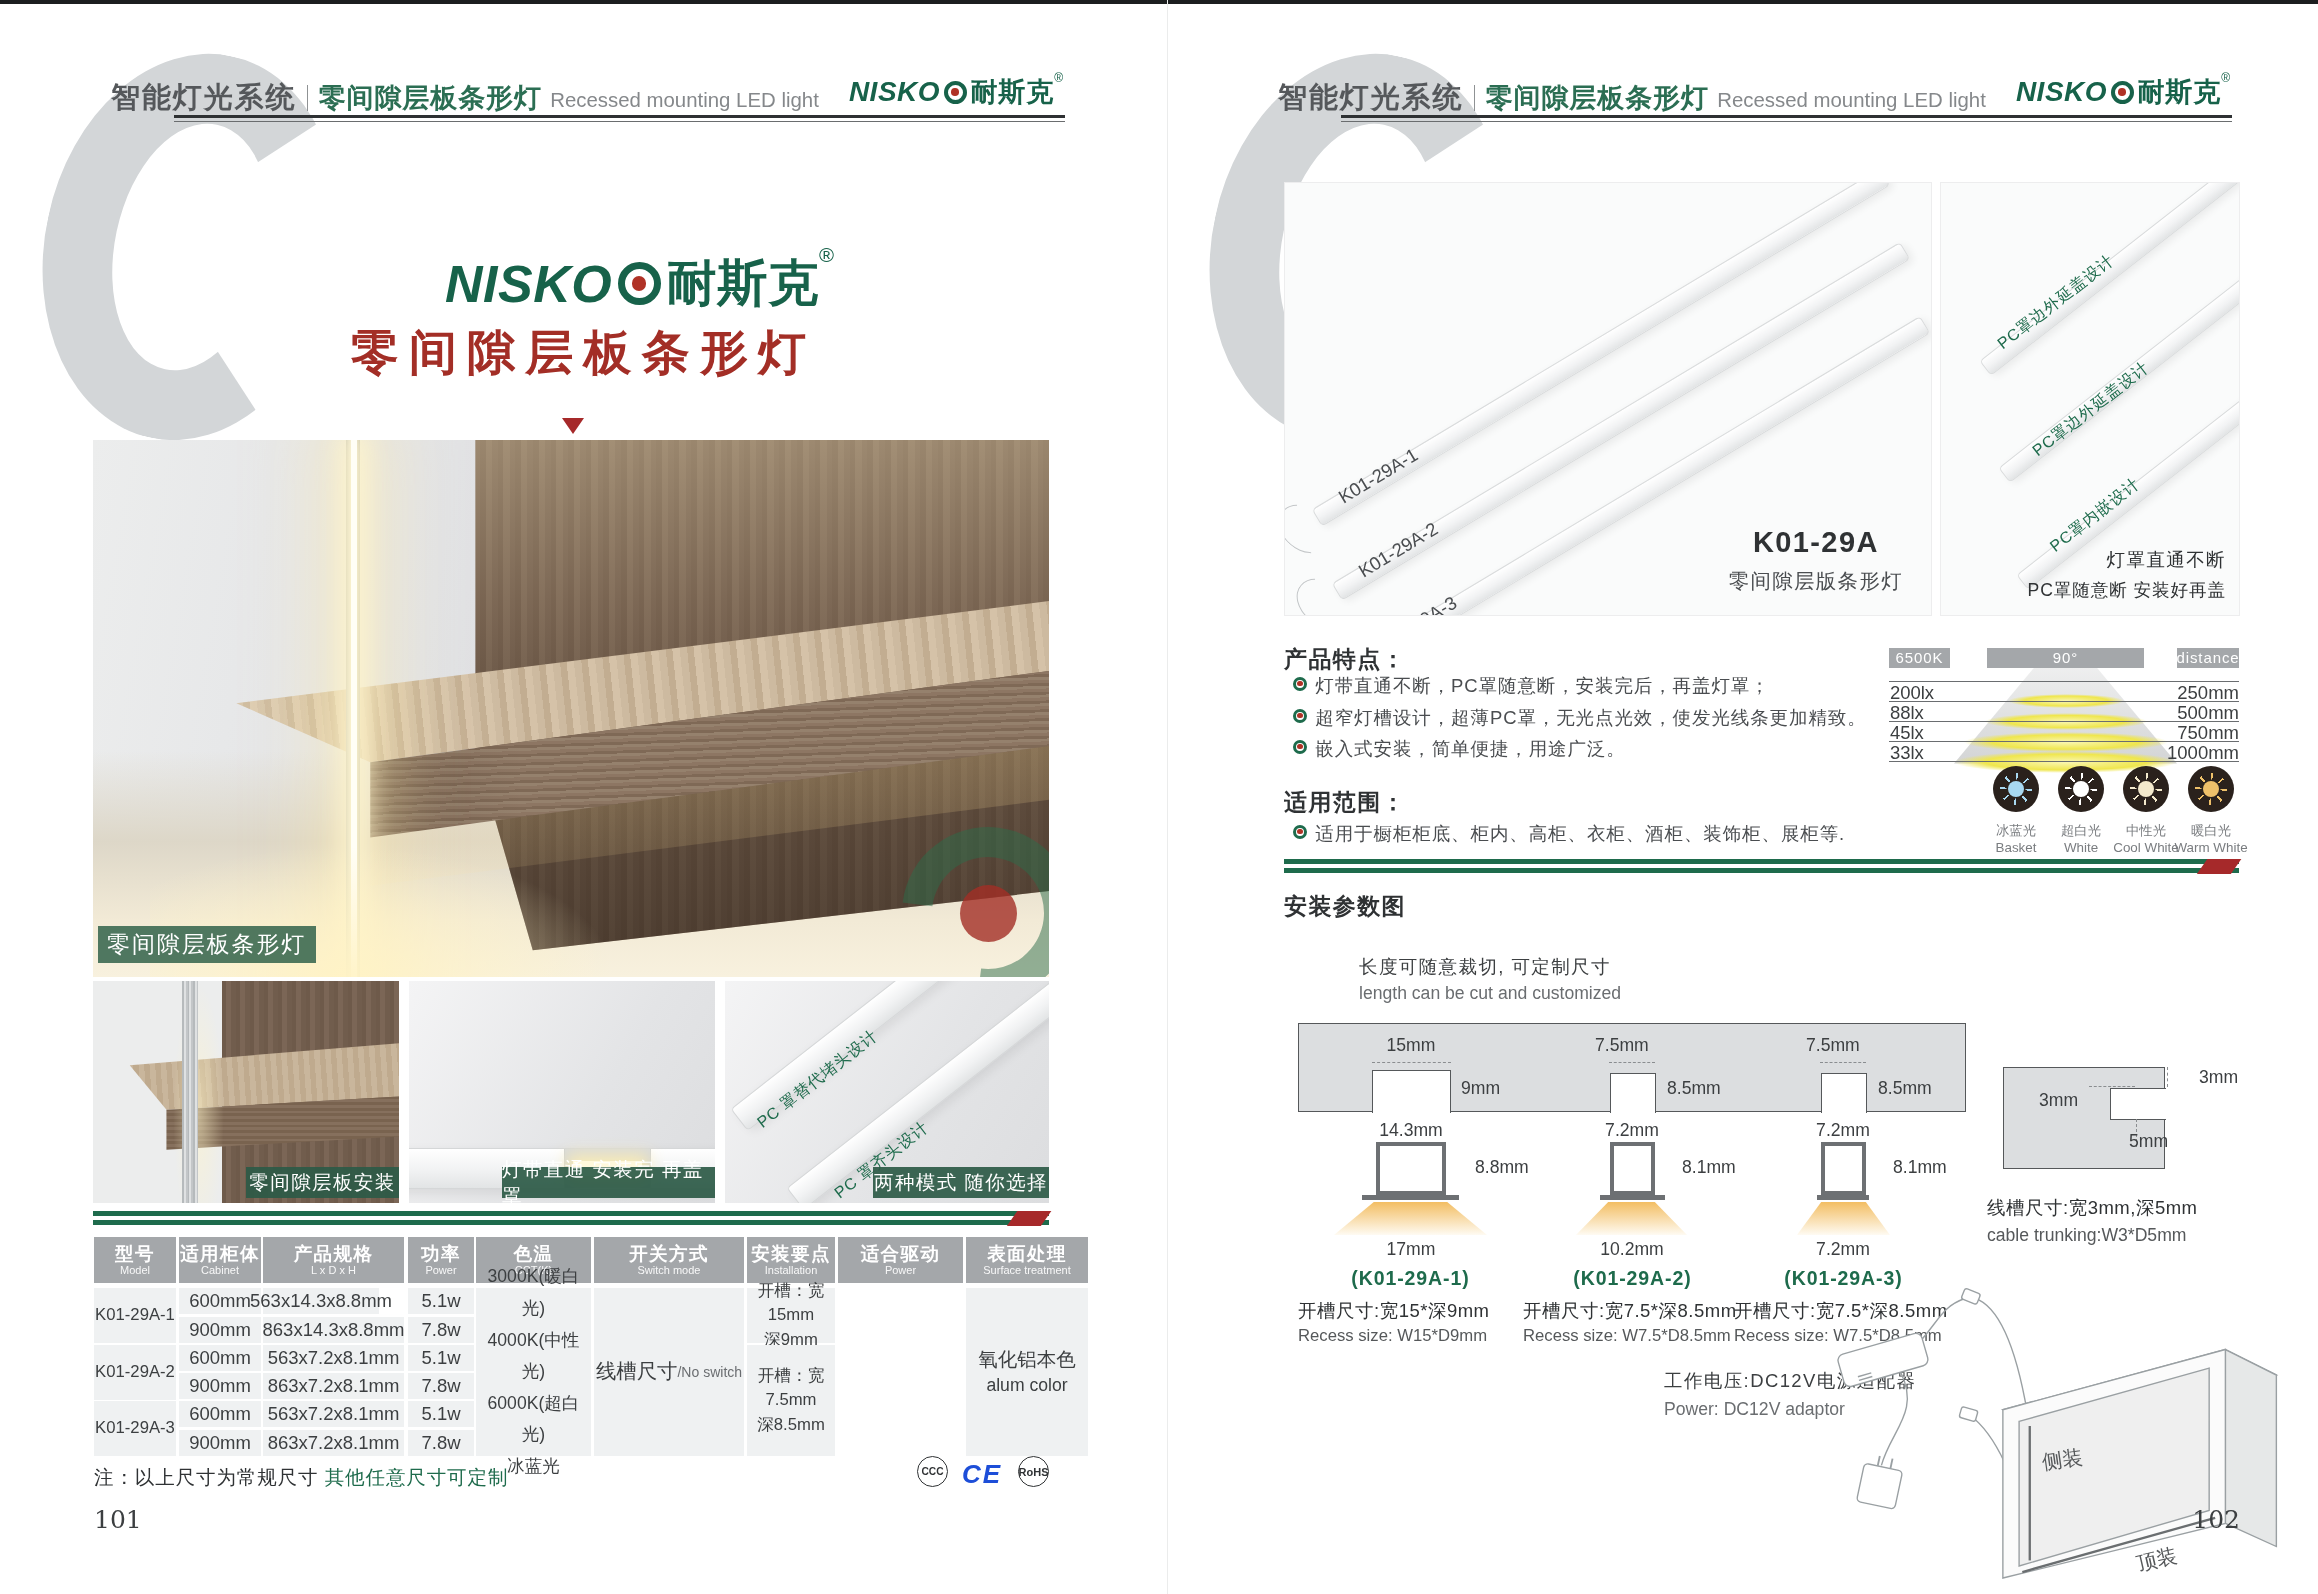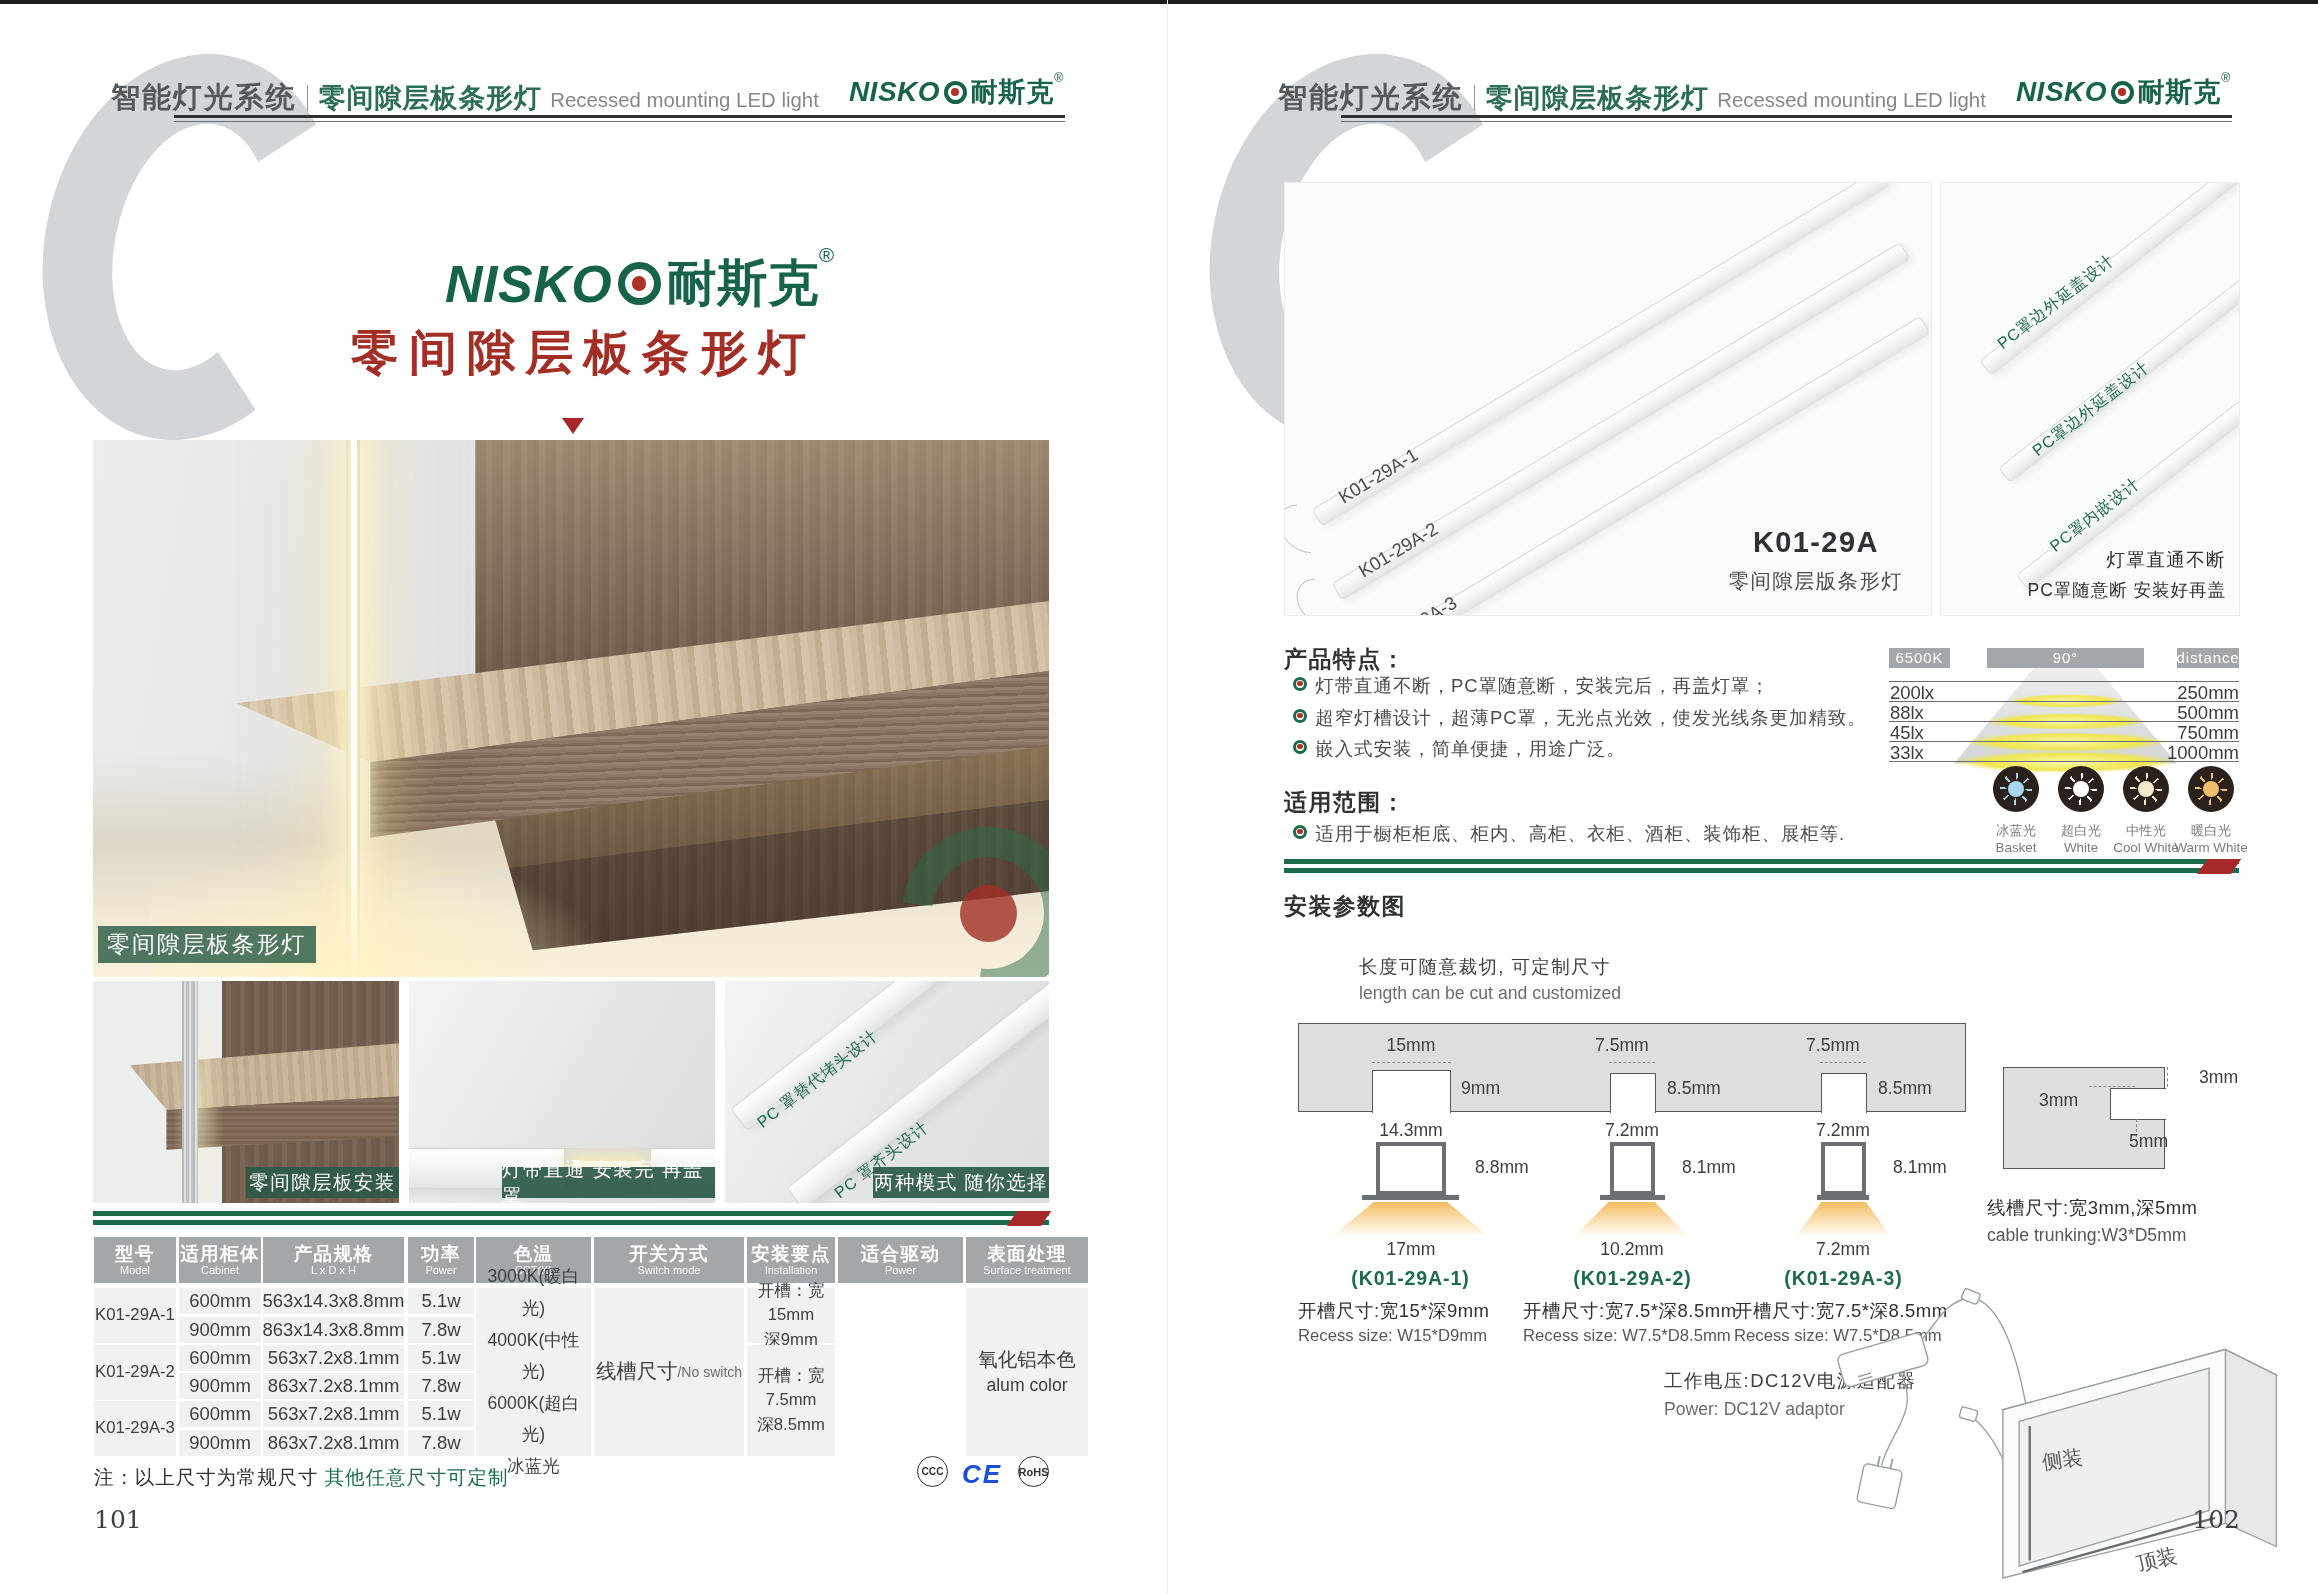--- a/index.html
+++ b/index.html
@@ -304,21 +304,21 @@
     <div class="tc" style="left:94px;width:82px;top:1345px;height:55px;font-size:16.7px">K01-29A-2</div>
     <div class="tc" style="left:94px;width:82px;top:1401px;height:55px;font-size:16.7px">K01-29A-3</div>
 
     <div class="tc" style="left:179px;width:82px;top:1288px;height:26.4px">600mm</div>
     <div class="tc" style="left:179px;width:82px;top:1317px;height:26.4px">900mm</div>
     <div class="tc" style="left:179px;width:82px;top:1345px;height:26.4px">600mm</div>
     <div class="tc" style="left:179px;width:82px;top:1373px;height:26.4px">900mm</div>
     <div class="tc" style="left:179px;width:82px;top:1401px;height:26.4px">600mm</div>
     <div class="tc" style="left:179px;width:82px;top:1430px;height:26.4px">900mm</div>
 
-    <div class="tc" style="left:263px;width:141px;top:1288px;height:26.4px">563x14.3x8.8mm</div>
+    <div class="tc" style="left:263px;width:116px;top:1288px;height:26.4px">563x14.3x8.8mm</div>
     <div class="tc" style="left:263px;width:141px;top:1317px;height:26.4px">863x14.3x8.8mm</div>
     <div class="tc" style="left:263px;width:141px;top:1345px;height:26.4px">563x7.2x8.1mm</div>
     <div class="tc" style="left:263px;width:141px;top:1373px;height:26.4px">863x7.2x8.1mm</div>
     <div class="tc" style="left:263px;width:141px;top:1401px;height:26.4px">563x7.2x8.1mm</div>
     <div class="tc" style="left:263px;width:141px;top:1430px;height:26.4px">863x7.2x8.1mm</div>
 
     <div class="tc" style="left:408px;width:66px;top:1288px;height:26.4px">5.1w</div>
     <div class="tc" style="left:408px;width:66px;top:1317px;height:26.4px">7.8w</div>
     <div class="tc" style="left:408px;width:66px;top:1345px;height:26.4px">5.1w</div>
     <div class="tc" style="left:408px;width:66px;top:1373px;height:26.4px">7.8w</div>

